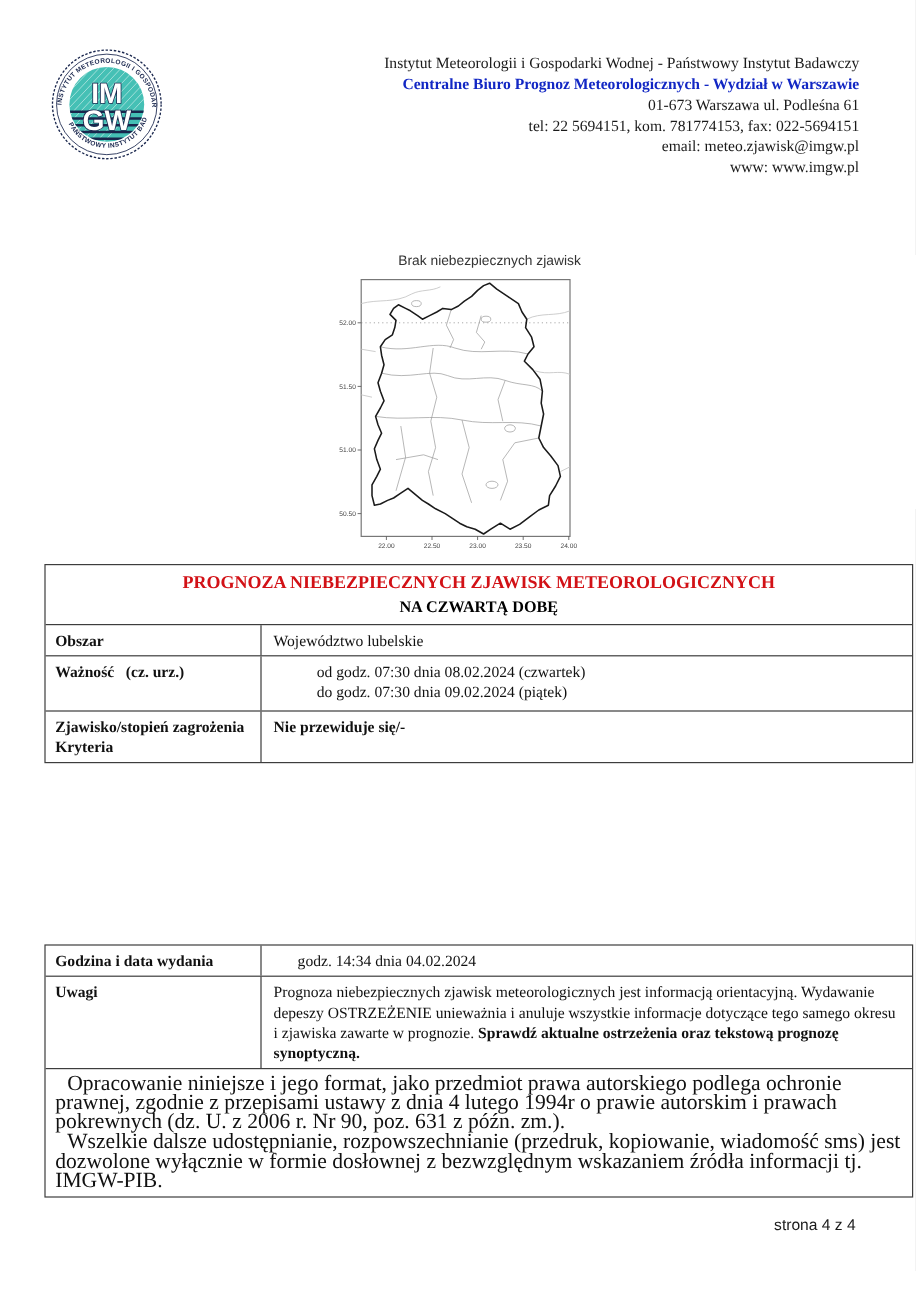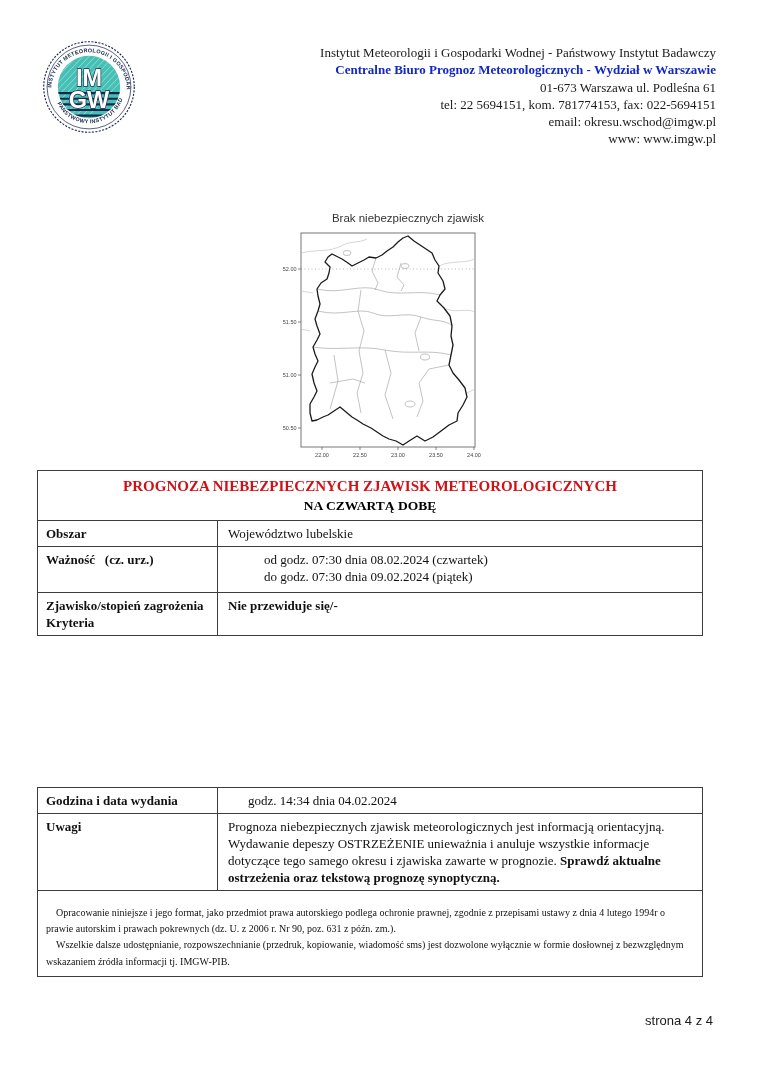--- a/index.html
+++ b/index.html
@@ -11,34 +11,34 @@
   .header-text{position:absolute;top:44px;right:47px;text-align:right;
                font-family:Liberation Serif, serif;font-size:13px;line-height:17.3px;color:#1a1a1a;}
   .header-text .org2{font-weight:bold;color:#1227c4;}
 
   
   .map-section{position:absolute;left:279px;top:212px;width:205px;text-align:center;}
   .map-title{font-family:"Liberation Sans",sans-serif;font-size:11.5px;color:#333;margin-bottom:5px;text-align:right;}
   .map-svg text{font-family:"Liberation Sans",sans-serif;fill:#444;}
 
   
-  .doc-table{position:absolute;left:37px;width:666px;border:1.6px solid #3d3d3d;box-sizing:border-box;
+  .doc-table{position:absolute;left:37px;width:724px;border:1.6px solid #3d3d3d;box-sizing:border-box;
              font-size:13px;}
   .t1{top:470px;}
   .t2{top:787px;}
   .trow{display:flex;border-top:1px solid #3d3d3d;box-sizing:border-box;}
   .trow:first-child{border-top:none;}
   .tlabel{width:180px;flex:0 0 180px;border-right:1px solid #3d3d3d;padding:4px 8px;box-sizing:border-box;
           font-weight:bold;line-height:17px;}
   .tvalue{flex:1;padding:4px 10px;box-sizing:border-box;line-height:17px;}
   .title-cell{padding:6px 10px 5px 10px;text-align:center;line-height:19px;}
   .title-red{color:#d21116;font-weight:bold;font-size:15px;}
   .title-black{color:#000;font-weight:bold;font-size:13.5px;}
   .bold{font-weight:bold;}
-  .copyright-cell{border-top:1px solid #3d3d3d;padding:14px 8px 6px 8px;font-size:10px;line-height:16.2px;}
+  .copyright-cell{border-top:1px solid #3d3d3d;padding:3px 8px 6px 8px;font-size:18px;line-height:16.2px;}
   .copyright-cell p{margin:0;text-indent:10px;}
 
   .page-num{position:absolute;top:1013px;right:50px;font-family:"Liberation Sans",sans-serif;
             font-size:13px;color:#1a1a1a;text-align:right;}
 </style>
 </head>
 <body>
 
 <div class="page">
 
@@ -84,21 +84,21 @@
       <text><textPath href="#arcTop" startOffset="2%">INSTYTUT METEOROLOGII I GOSPODARKI WODNEJ</textPath></text>
       <text><textPath href="#arcBottom" startOffset="6%">PAŃSTWOWY INSTYTUT BADAWCZY</textPath></text>
     </g>
   </svg>
 
   <div class="header-text">
     <div class="org1">Instytut Meteorologii i Gospodarki Wodnej - Państwowy Instytut Badawczy</div>
     <div class="org2">Centralne Biuro Prognoz Meteorologicznych - Wydział w Warszawie</div>
     <div>01-673 Warszawa ul. Podleśna  61</div>
     <div>tel: 22 5694151, kom. 781774153, fax: 022-5694151</div>
-    <div>email: okresu.wschod@imgw.pl</div>
+    <div>email: meteo.zjawisk@imgw.pl</div>
     <div>www: www.imgw.pl</div>
   </div>
 
   <div class="map-section">
     <div class="map-title">Brak niebezpiecznych zjawisk</div>
     <svg class="map-svg" width="205" height="236" viewBox="0 0 205 236">
       <g transform="translate(22,4)">
 
         <rect x="0" y="0" width="174" height="214" fill="#ffffff" stroke="#777" stroke-width="1"></rect>
 

